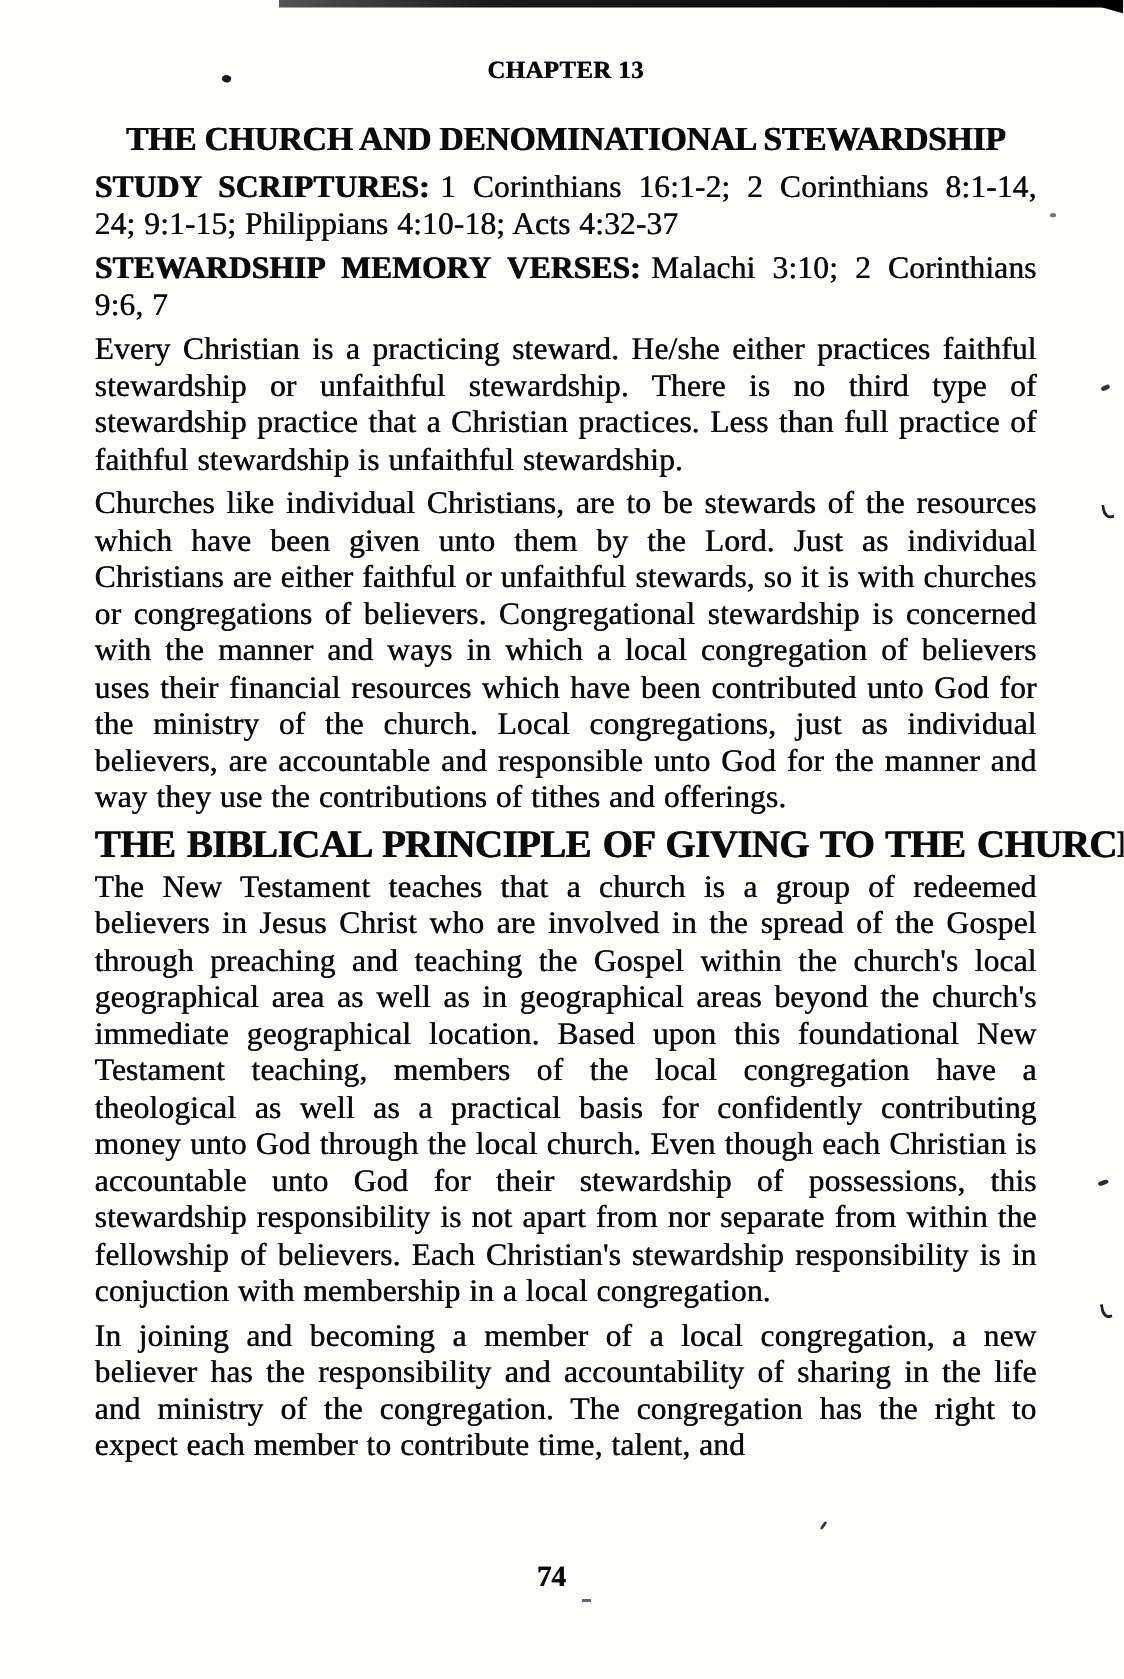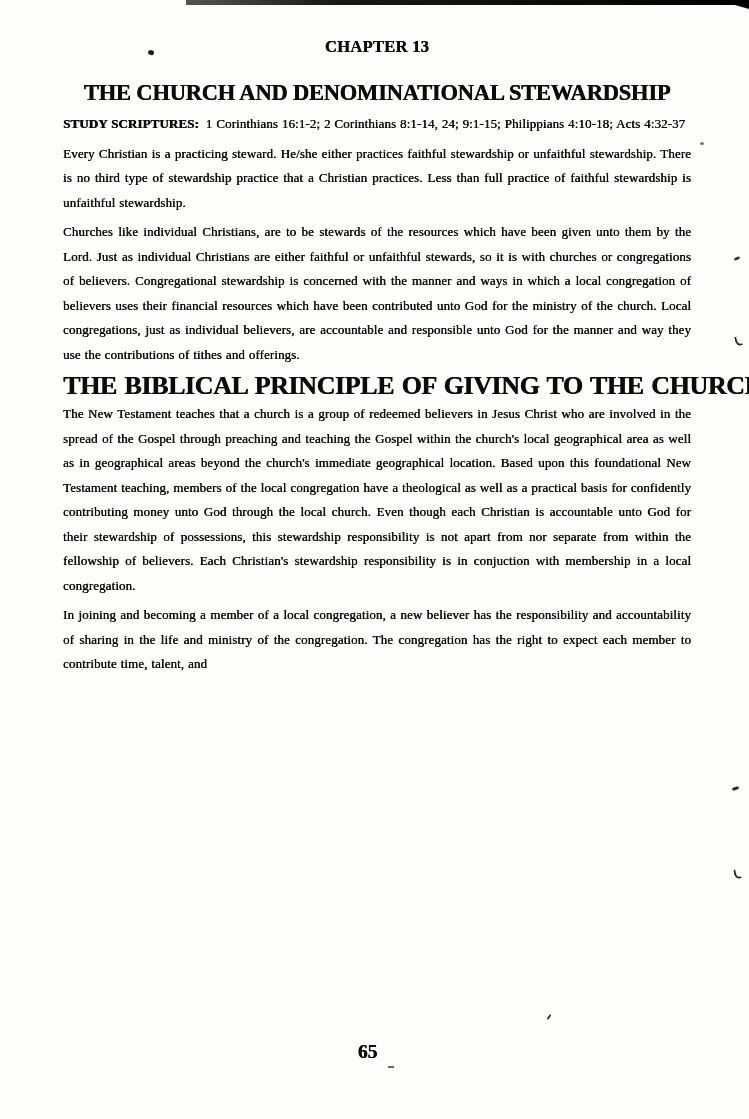--- a/index.html
+++ b/index.html
@@ -30,21 +30,21 @@
   .doc-title {
     text-align: center;
     font-weight: bold;
     font-size: 22.5px;
     line-height: 26px;
     letter-spacing: -0.2px;
     margin: 0 0 6px 0;
     text-shadow: 0.5px 0 0 currentColor;
   }
   .para {
-    font-size: 13px;
+    font-size: 21px;
     line-height: 24.5px;
     text-align: justify;
     margin: 0 0 5px 0;
     letter-spacing: 0.1px;
     word-spacing: 0.5px;
     text-shadow: 0.35px 0 0 currentColor;
   }
   .para b { margin-right: 7px; text-shadow: 0.6px 0 0 currentColor; }
   .section-heading {
     font-weight: bold;
@@ -98,33 +98,34 @@
   <div class="edge-line"></div>
   <div class="edge-nub"></div>
 
   <div class="content">
     <div class="chapter-label">CHAPTER 13</div>
 
     <div class="doc-title">THE CHURCH AND DENOMINATIONAL STEWARDSHIP</div>
 
     <p class="para"><b>STUDY SCRIPTURES:</b><span>1 Corinthians 16:1-2; 2 Corinthians 8:1-14, 24; 9:1-15; Philippians 4:10-18; Acts 4:32-37</span></p>
 
+    <p class="para"><b>STEWARDSHIP MEMORY VERSES:</b><span>Malachi 3:10; 2 Corinthians 9:6, 7</span></p>
 
     <p class="para">Every Christian is a practicing steward. He/she either practices faithful stewardship or unfaithful stewardship. There is no third type of stewardship practice that a Christian practices. Less than full practice of faithful stewardship is unfaithful stewardship.</p>
 
     <p class="para">Churches like individual Christians, are to be stewards of the resources which have been given unto them by the Lord. Just as individual Christians are either faithful or unfaithful stewards, so it is with churches or congregations of believers. Congregational stewardship is concerned with the manner and ways in which a local congregation of believers uses their financial resources which have been contributed unto God for the ministry of the church. Local congregations, just as individual believers, are accountable and responsible unto God for the manner and way they use the contributions of tithes and offerings.</p>
 
     <div class="section-heading">THE BIBLICAL PRINCIPLE OF GIVING TO THE CHURCH</div>
 
     <p class="para">The New Testament teaches that a church is a group of redeemed believers in Jesus Christ who are involved in the spread of the Gospel through preaching and teaching the Gospel within the church's local geographical area as well as in geographical areas beyond the church's immediate geographical location. Based upon this foundational New Testament teaching, members of the local congregation have a theological as well as a practical basis for confidently contributing money unto God through the local church. Even though each Christian is accountable unto God for their stewardship of possessions, this stewardship responsibility is not apart from nor separate from within the fellowship of believers. Each Christian's stewardship responsibility is in conjuction with membership in a local congregation.</p>
 
     <p class="para">In joining and becoming a member of a local congregation, a new believer has the responsibility and accountability of sharing in the life and ministry of the congregation. The congregation has the right to expect each member to contribute time, talent, and</p>
   </div>
 
-  <div class="page-number">65</div>
+  <div class="page-number">74</div>
 
   <div class="speck speck-dot"></div>
   <div class="speck speck-faint-dot"></div>
   <div class="speck speck-tick-1"></div>
   <div class="speck speck-hook-1"></div>
   <div class="speck speck-tick-2"></div>
   <div class="speck speck-hook-2"></div>
   <div class="speck speck-grave"></div>
   <div class="speck speck-dash"></div>
 

